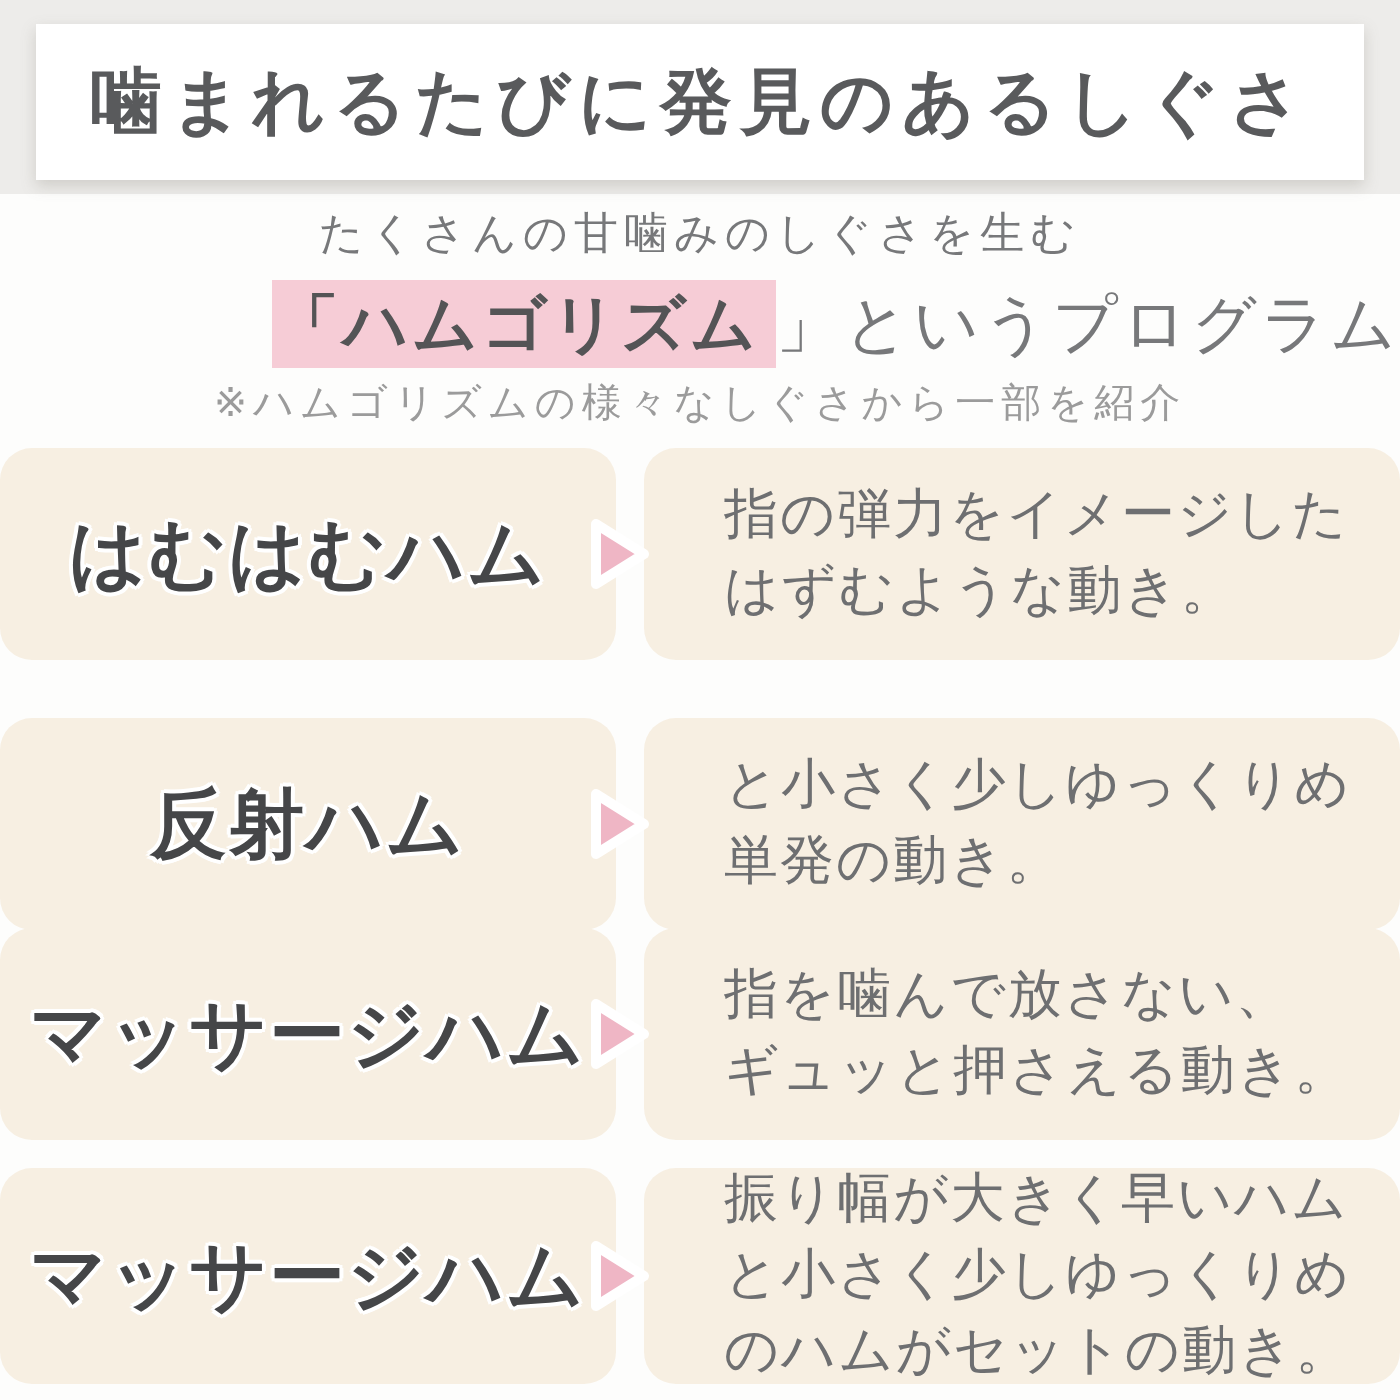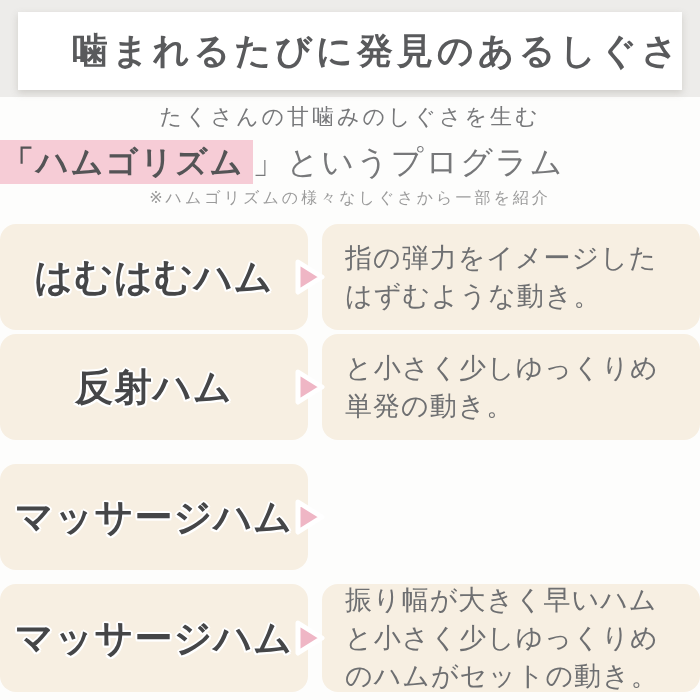--- a/index.html
+++ b/index.html
@@ -15,44 +15,44 @@
   }
   
   .top-band{
     position:absolute;left:0;top:0;width:700px;height:97px;
     background:#edecea;
   }
   .title-box{
     position:absolute;left:18px;top:12px;width:664px;height:78px;
     background:#ffffff;
     box-shadow:0 3px 7px rgba(120,115,105,0.25);
-    display:flex;align-items:center;justify-content:flex-end;
+    display:flex;align-items:center;justify-content:center;
   }
   .title-text{
     font-size:36px;font-weight:bold;color:#595a5c;
     letter-spacing:4px;white-space:nowrap;
   }
   
   .intro-line1{
     position:absolute;left:0;top:102px;width:700px;
     text-align:center;font-size:22px;color:#77787a;letter-spacing:3px;
     white-space:nowrap;
   }
   .intro-line2{
     position:absolute;left:0;top:141px;width:700px;
-    text-align:left;font-size:32px;color:#77787a;letter-spacing:2px;
+    text-align:right;font-size:32px;color:#77787a;letter-spacing:2px;
     white-space:nowrap;
   }
   .hl{
     background:#f6ccd6;color:#545456;font-weight:bold;
     padding:3px 8px 3px 2px;
   }
   .intro-note{
     position:absolute;left:0;top:188px;width:700px;
-    text-align:center;font-size:16px;color:#9b9b9b;letter-spacing:3px;
+    text-align:center;font-size:20px;color:#9b9b9b;letter-spacing:3px;
     white-space:nowrap;
   }
   
   .row{position:absolute;left:0;width:700px;height:106px;}
   .row-left{
     position:absolute;left:0;top:0;bottom:0;width:308px;
     background:#f7efe2;border-radius:16px;
     display:flex;align-items:center;justify-content:center;
   }
   .row-right{
@@ -64,20 +64,21 @@
     font-size:38px;font-weight:bold;color:#454648;letter-spacing:1px;
     white-space:nowrap;
     text-shadow:2px 0 #fff,-2px 0 #fff,0 2px #fff,0 -2px #fff,
                 1.5px 1.5px #fff,-1.5px -1.5px #fff,
                 1.5px -1.5px #fff,-1.5px 1.5px #fff;
   }
   .row-desc{
     padding-left:23px;padding-right:6px;
     font-size:27px;color:#6e6f71;letter-spacing:1px;line-height:1.4;
     white-space:pre-line;
+    margin-left:17px;
   }
   .row-arrow{
     position:absolute;left:293px;top:50%;
     transform:translateY(-50%);
     width:36px;height:40px;z-index:2;
   }
 </style>
 </head>
 <body>
 
@@ -101,40 +102,44 @@
     </div>
     <svg class="row-arrow" viewBox="0 0 36 40">
       <polygon points="5,5 29,20 5,35" fill="#efb6c5" stroke="#ffffff" stroke-width="5" stroke-linejoin="round"></polygon>
     </svg>
     <div class="row-right">
       <div class="row-desc">指の弾力をイメージした
 はずむような動き。</div>
     </div>
   </div>
 
-  <div class="row" style="top:334px;">
+  <div class="row" style="top:359px;">
     <div class="row-left">
       <span class="row-label">反射ハム</span>
     </div>
     <svg class="row-arrow" viewBox="0 0 36 40">
       <polygon points="5,5 29,20 5,35" fill="#efb6c5" stroke="#ffffff" stroke-width="5" stroke-linejoin="round"></polygon>
     </svg>
     <div class="row-right">
       <div class="row-desc">と小さく少しゆっくりめ
 単発の動き。</div>
     </div>
   </div>
 
   <div class="row" style="top:464px;">
     <div class="row-left">
       <span class="row-label">マッサージハム</span>
     </div>
     <svg class="row-arrow" viewBox="0 0 36 40">
       <polygon points="5,5 29,20 5,35" fill="#efb6c5" stroke="#ffffff" stroke-width="5" stroke-linejoin="round"></polygon>
     </svg>
+    <div class="row-right">
+      <div class="row-desc">指を噛んで放さない、
+ギュッと押さえる動き。</div>
+    </div>
   </div>
 
   <div class="row" style="top:584px;height:108px;">
     <div class="row-left">
       <span class="row-label">マッサージハム</span>
     </div>
     <svg class="row-arrow" viewBox="0 0 36 40">
       <polygon points="5,5 29,20 5,35" fill="#efb6c5" stroke="#ffffff" stroke-width="5" stroke-linejoin="round"></polygon>
     </svg>
     <div class="row-right">

